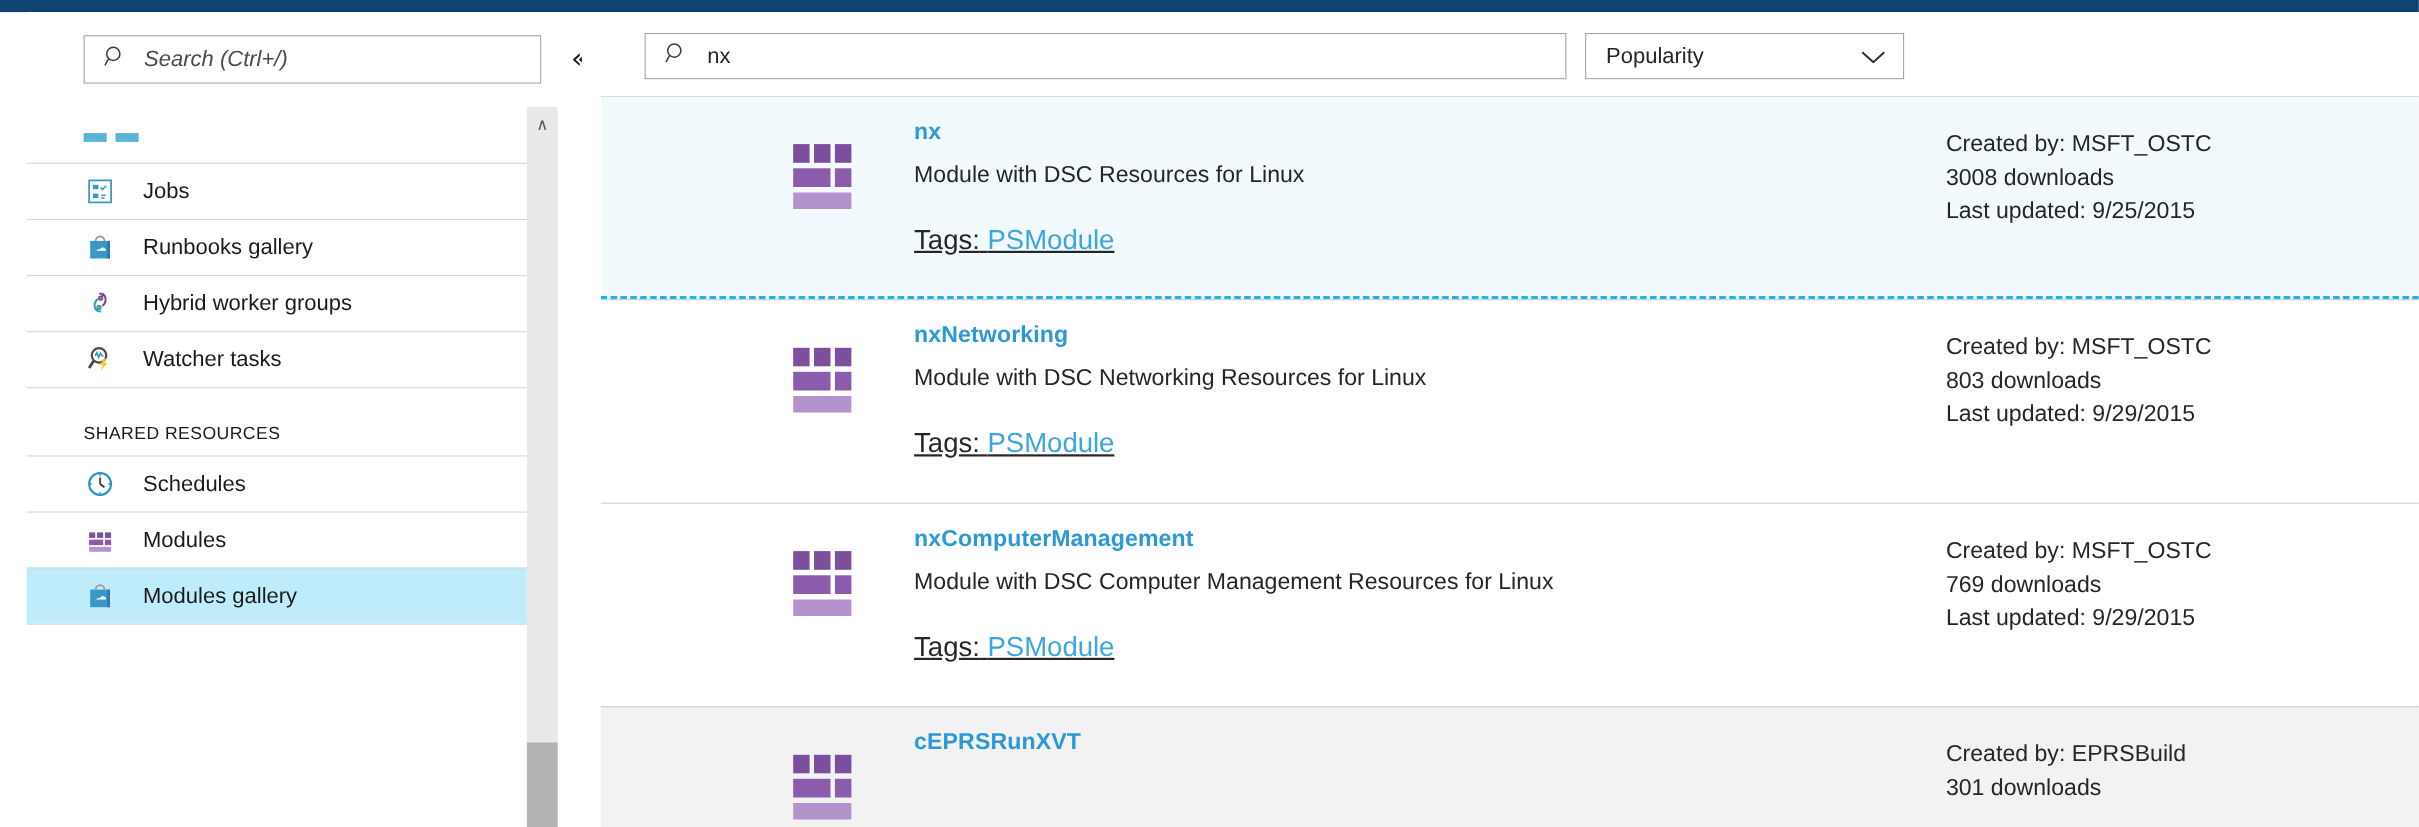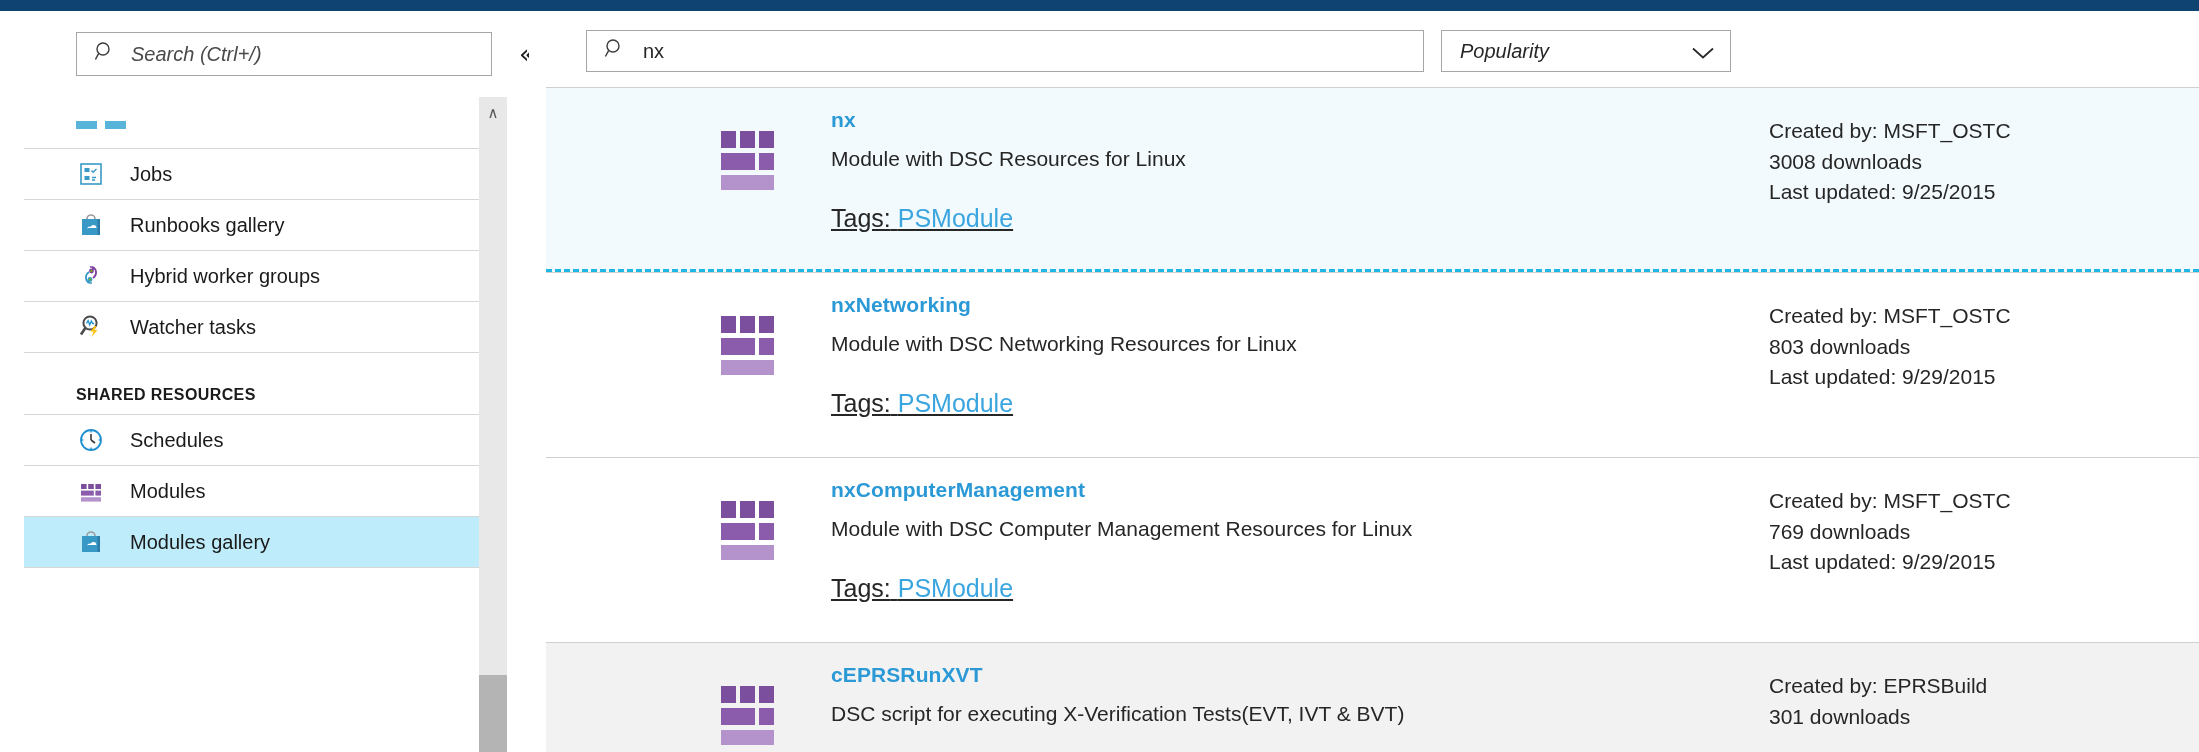--- a/index.html
+++ b/index.html
@@ -74,21 +74,21 @@
   .nav-item .nav-label {
     font-size: 20px; color: #1a1a1a; white-space: nowrap;
   }
   .nav-section {
     height: 62px; display: flex; align-items: flex-end;
     padding-left: 52px; padding-bottom: 10px;
     border-top: 1px solid #d6d6d6;
     width: 455px;
   }
   .nav-section span {
-    font-size: 16px; letter-spacing: 0.4px; color: #1a1a1a; font-weight: 700; text-align: right;
+    font-size: 16px; letter-spacing: 0.4px; color: #1a1a1a; font-weight: 400; text-align: right;
   }
   .nav-bottom-line {
     width: 455px; border-top: 1px solid #d6d6d6;
   }
 
   
   .sb-scroll {
     position: absolute; top: 86px; left: 455px; width: 28px; height: 666px;
     background: #ffffff;
   }
@@ -124,21 +124,21 @@
   .main-search .mag { margin-left: 6px; margin-right: 16px; flex: 0 0 auto; }
   .main-search input {
     border: none; outline: none; width: 100%;
     font-family: "Liberation Sans", sans-serif;
     font-size: 20px; color: #262626; background: transparent;
   }
   .sort-select {
     margin-left: 17px; width: 290px; height: 42px;
     border: 1px solid #a6a6a6; background: #ffffff;
     display: flex; align-items: center; justify-content: space-between;
-    padding: 0 16px 0 18px; cursor: pointer; font-style: italic;
+    padding: 0 16px 0 18px; cursor: pointer;
   }
   .sort-select .sort-label { font-size: 20px; color: #262626; }
   .sort-select .chev {
     width: 22px; height: 12px; flex: 0 0 auto;
   }
 
   
   .results {
     position: absolute; top: 76px; left: 17px;
     width: 1653px; height: 665px; overflow: hidden;
@@ -417,21 +417,20 @@
             <rect x="0" y="0" width="15" height="17" fill="#7b4f9d"></rect>
             <rect x="19" y="0" width="15" height="17" fill="#7b4f9d"></rect>
             <rect x="38" y="0" width="15" height="17" fill="#7b4f9d"></rect>
             <rect x="0" y="22" width="34" height="17" fill="#8a5cab"></rect>
             <rect x="38" y="22" width="15" height="17" fill="#8a5cab"></rect>
             <rect x="0" y="44" width="53" height="15" fill="#b493cd"></rect>
           </svg>
         </span>
         <div class="result-body">
           <div class="result-title">cEPRSRunXVT</div>
-          <div class="result-desc">DSC script for executing X-Verification Tests(EVT, IVT &amp; BVT)</div>
           
         </div>
         <div class="result-meta">
           <div>Created by: EPRSBuild</div>
           <div>301 downloads</div>
           <div></div>
         </div>
       </div>
 
     </div>

